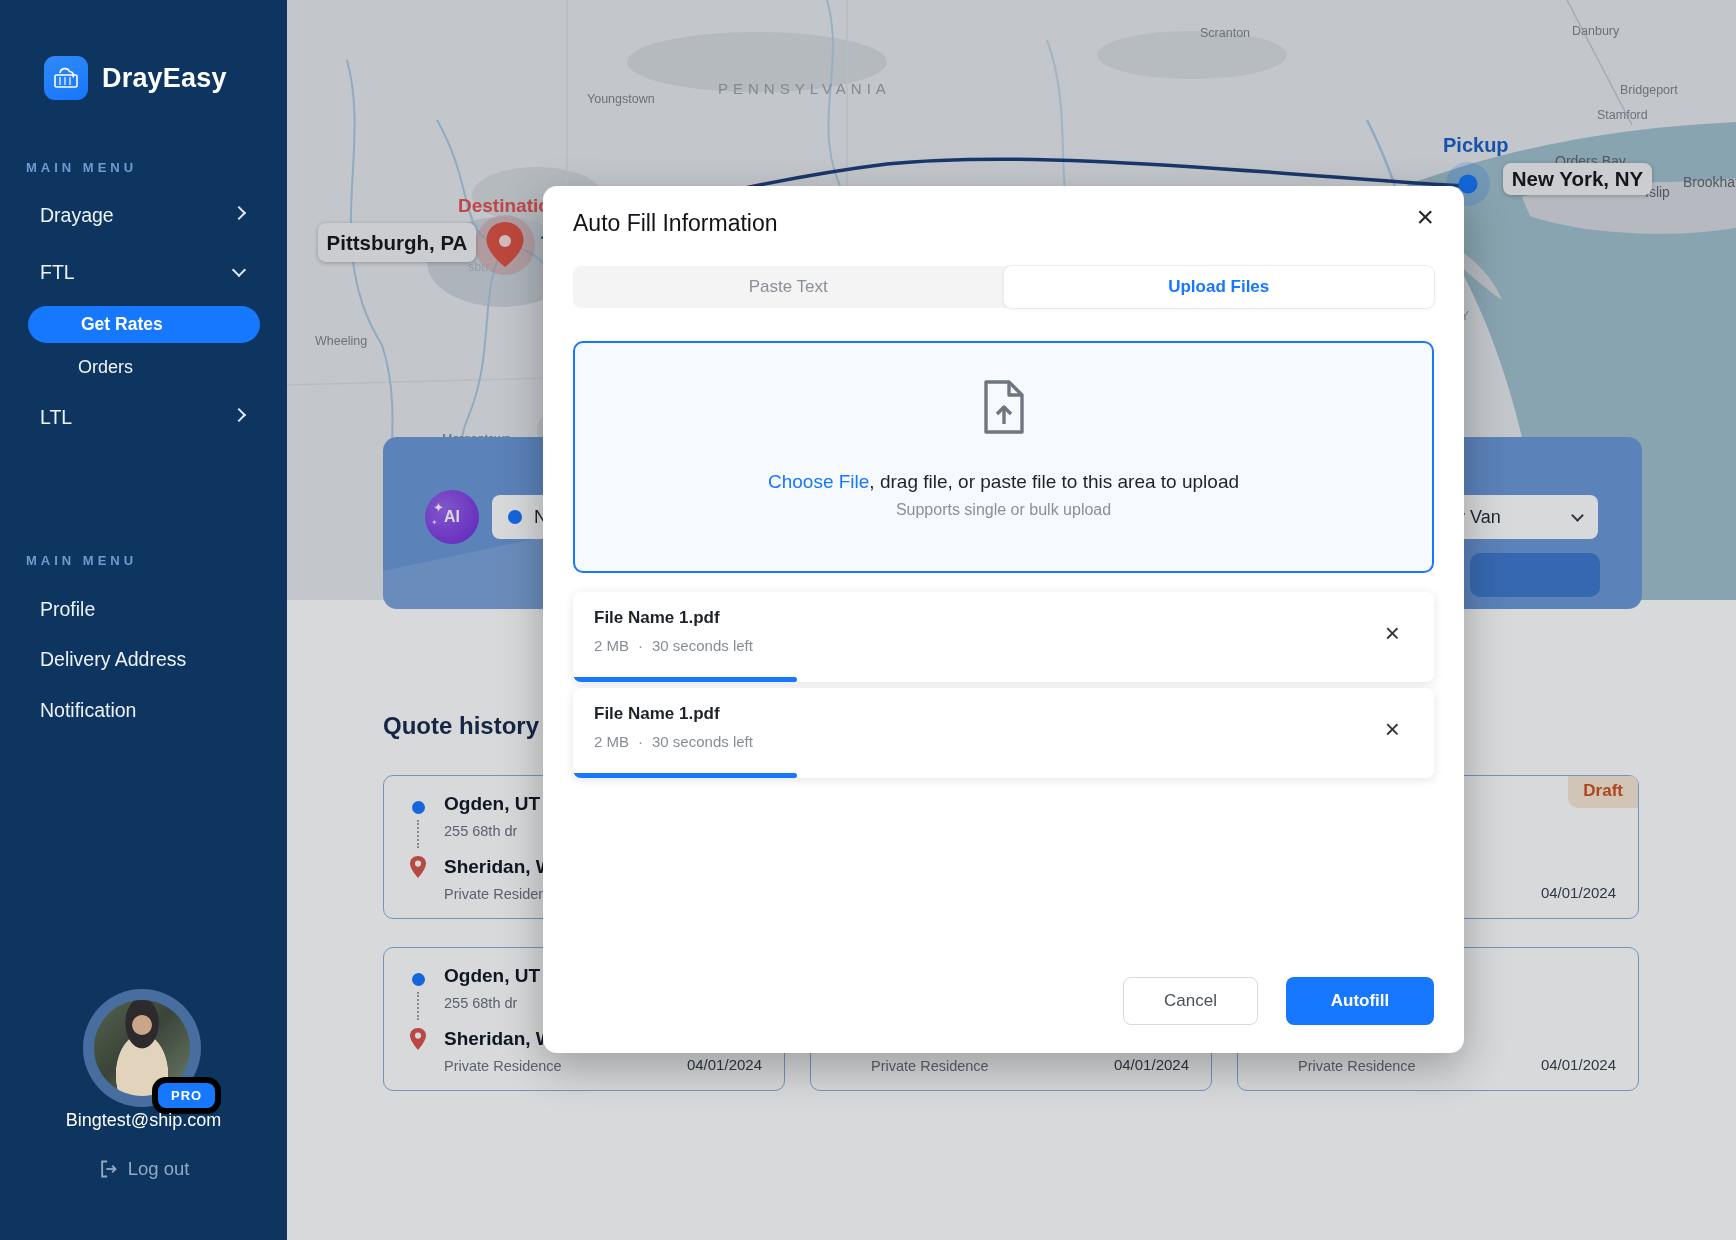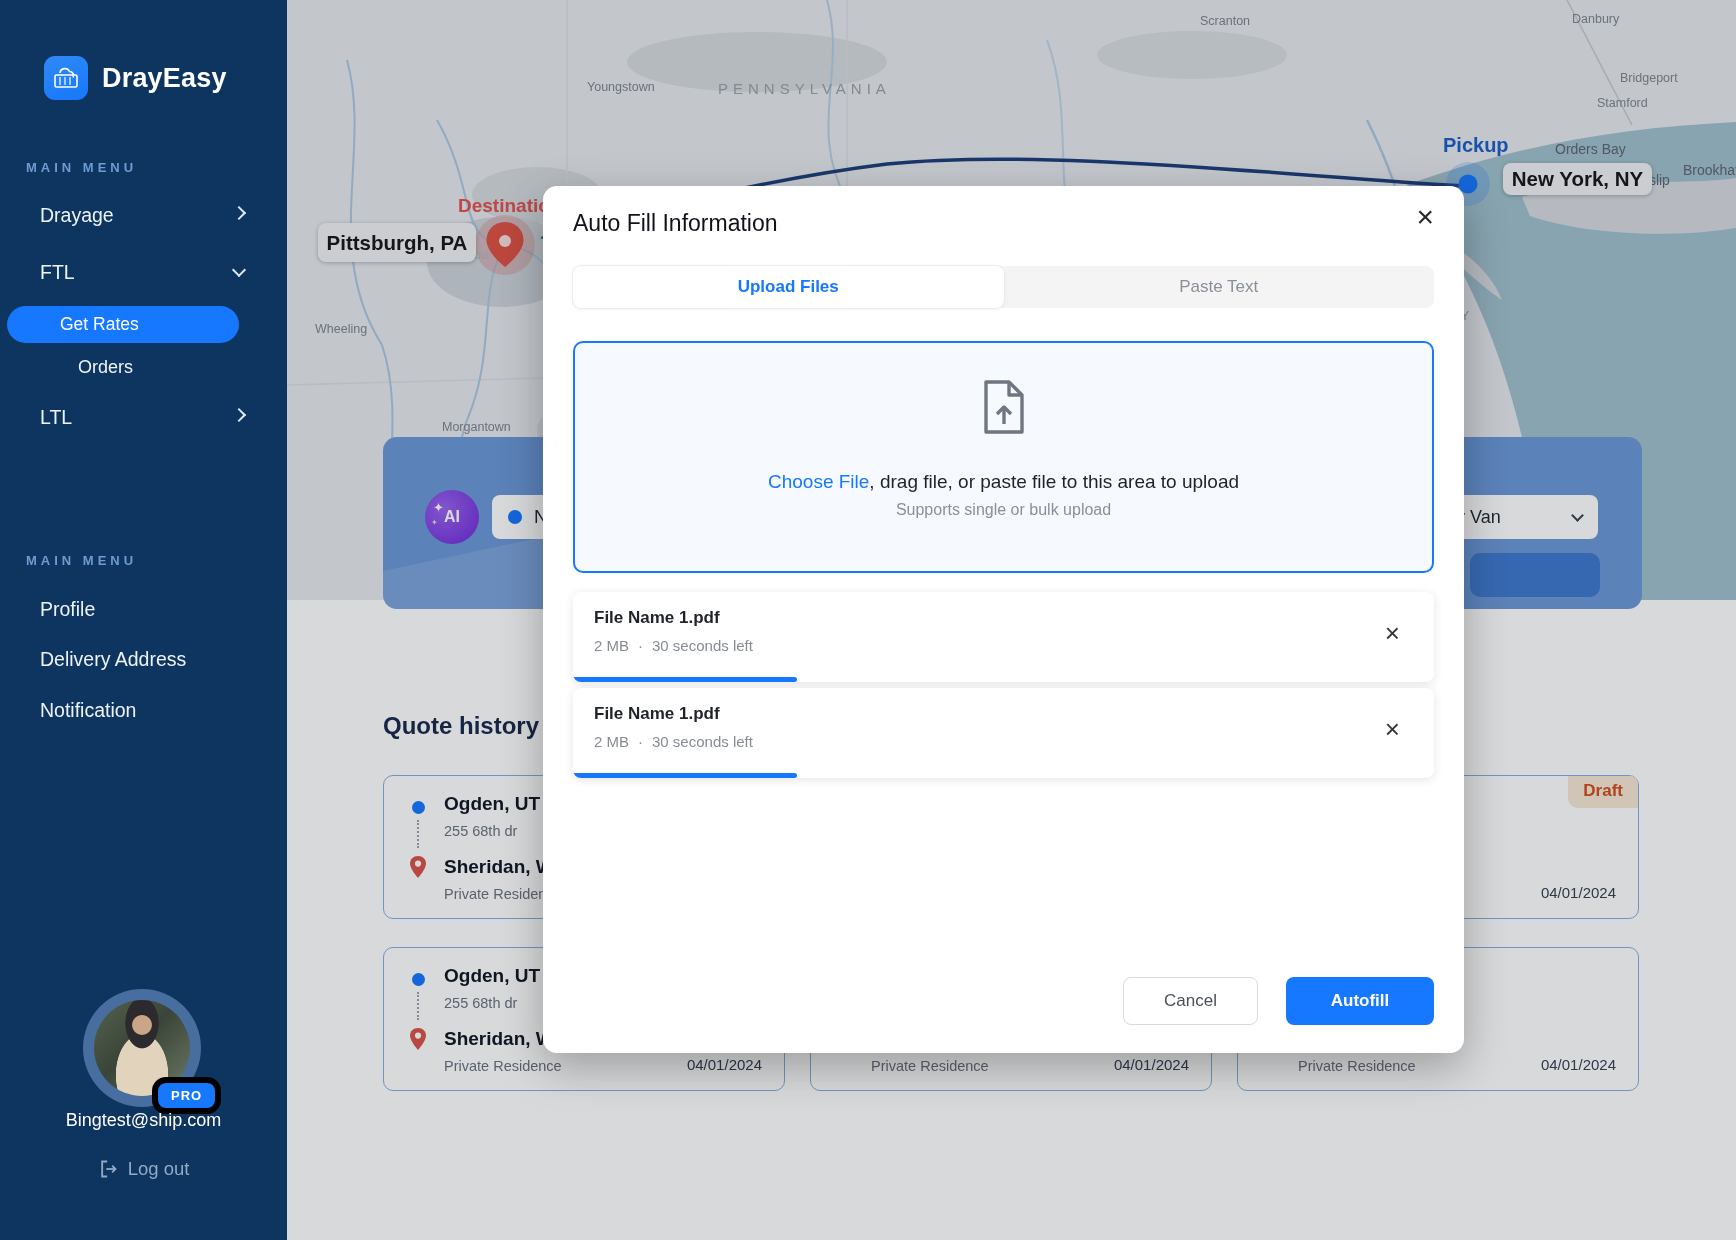--- a/index.html
+++ b/index.html
@@ -15,37 +15,37 @@
   .logo-box { width:44px; height:44px; border-radius:11px; background:linear-gradient(160deg,#2f8af5,#1677ff); display:flex; align-items:center; justify-content:center; }
   .brand-name { color:#fff; font-size:27px; font-weight:bold; margin-left:14px; letter-spacing:.2px; }
   .menu-label { position:absolute; left:26px; color:#6f9bd1; font-size:13px; font-weight:bold; letter-spacing:4px; }
   .ml-1 { top:160px; } .ml-2 { top:553px; }
   .nav-item { position:absolute; left:40px; width:210px; color:#eef3fa; font-size:19.5px; cursor:pointer; }
   .nav-drayage { top:204px; } .nav-ftl { top:261px; } .nav-ltl { top:406px; }
   .nav-profile { top:598px; } .nav-delivery { top:648px; } .nav-notification { top:699px; }
   .chev { display:inline-block; width:10px; height:10px; border-left:2.5px solid #dfe8f4; border-bottom:2.5px solid #dfe8f4; }
   .chev-right { transform:rotate(-135deg); } .chev-down { transform:rotate(-45deg); }
   .nav-chev { position:absolute; right:6px; top:4px; }
-  .pill-active { position:absolute; left:7px; top:306px; width:232px; height:37px; background:#1677ff; border-radius:19px; color:#fff; font-size:17.5px; display:flex; align-items:center; padding-left:53px; cursor:pointer; }
+  .pill-active { position:absolute; left:28px; top:306px; width:232px; height:37px; background:#1677ff; border-radius:19px; color:#fff; font-size:17.5px; display:flex; align-items:center; padding-left:53px; cursor:pointer;font-weight:bold; }
   .nav-sub { position:absolute; left:78px; top:357px; color:#f0f4fa; font-size:18px; cursor:pointer; }
   .avatar-wrap { position:absolute; left:83px; top:989px; width:118px; height:118px; border-radius:50%; background:#476e9e; }
   .avatar-photo { position:absolute; left:11px; top:11px; width:96px; height:96px; border-radius:50%; overflow:hidden;
     background:
       radial-gradient(circle at 50% 26%, #caa588 0 11%, transparent 12%),
       radial-gradient(ellipse at 50% 24%, #2c2a2c 0 24%, transparent 25%),
       radial-gradient(ellipse at 50% 78%, #e2d3bd 0 38%, transparent 39%),
       linear-gradient(135deg,#55624f 0%, #3a4438 45%, #6d7a66 100%);
   }
   .pro-badge { position:absolute; left:69px; top:88px; background:#1677ff; color:#fff; font-size:13px; font-weight:bold; letter-spacing:1px; padding:5px 13px; border-radius:14px; border:6px solid #000000; }
   .sidebar-email { position:absolute; left:0; top:1110px; width:287px; text-align:center; color:#fff; font-size:18px; }
   .logout-row { position:absolute; left:0; top:1158px; width:287px; display:flex; align-items:center; justify-content:center; gap:10px; color:#93a9c4; font-size:18.5px; cursor:pointer; }
 
   
   .map { position:absolute; left:287px; top:0; width:1449px; height:600px; overflow:hidden; background:#e6e9ed; z-index:1; }
-  .map-label { position:absolute; color:#7d8590; font-size:12.5px; }
+  .map-label { position:absolute; color:#7d8590; font-size:12.5px;margin-top:12px; }
   .map-region { position:absolute; color:#9aa0ab; font-size:15px; letter-spacing:5px; }
   .map-frag { position:absolute; color:#9aa0ab; font-size:12px; letter-spacing:3px; }
   .pickup-label { position:absolute; left:1156px; top:134px; color:#1a5fc8; font-size:20px; font-weight:bold; }
   .dest-label { position:absolute; left:171px; top:195px; color:#e25151; font-size:19px; font-weight:bold; }
   .place-pill { position:absolute; background:#f0f1f3; border-radius:8px; box-shadow:0 1px 4px rgba(0,0,0,.25); color:#15181c; font-size:20.5px; font-weight:bold; display:flex; align-items:center; justify-content:center; }
   .pill-ny { left:1216px; top:163px; width:149px; height:32px; }
   .pill-pgh { left:31px; top:223px; width:158px; height:39px; }
 
   
   .banner { position:absolute; left:383px; top:437px; width:1259px; height:172px; background:#6a98d8; border-radius:14px; z-index:2; overflow:hidden; }
@@ -318,22 +318,22 @@
         </svg>
       <span>Log out</span>
     </div>
   </div>
 
   <div class="modal">
     <div class="modal-title">Auto Fill Information</div>
     <div class="modal-close">×</div>
 
     <div class="tabs">
+      <div class="tab tab-inactive">Paste Text</div>
       <div class="tab tab-active">Upload Files</div>
-      <div class="tab tab-inactive">Paste Text</div>
     </div>
 
     <div class="dropzone">
       <div class="dz-icon">
         <svg width="46" height="56" viewBox="0 0 46 56">
             <path d="M5,3 H28 L41,16 V53 H5 Z" fill="none" stroke="#6f7680" stroke-width="3.4" stroke-linejoin="round"></path>
             <path d="M28,3 V16 H41" fill="none" stroke="#6f7680" stroke-width="3.4" stroke-linejoin="round"></path>
             <line x1="23" y1="45" x2="23" y2="28" stroke="#6f7680" stroke-width="3.4"></line>
             <path d="M16,35 L23,28 L30,35" fill="none" stroke="#6f7680" stroke-width="3.4" stroke-linejoin="round"></path>
           </svg>

